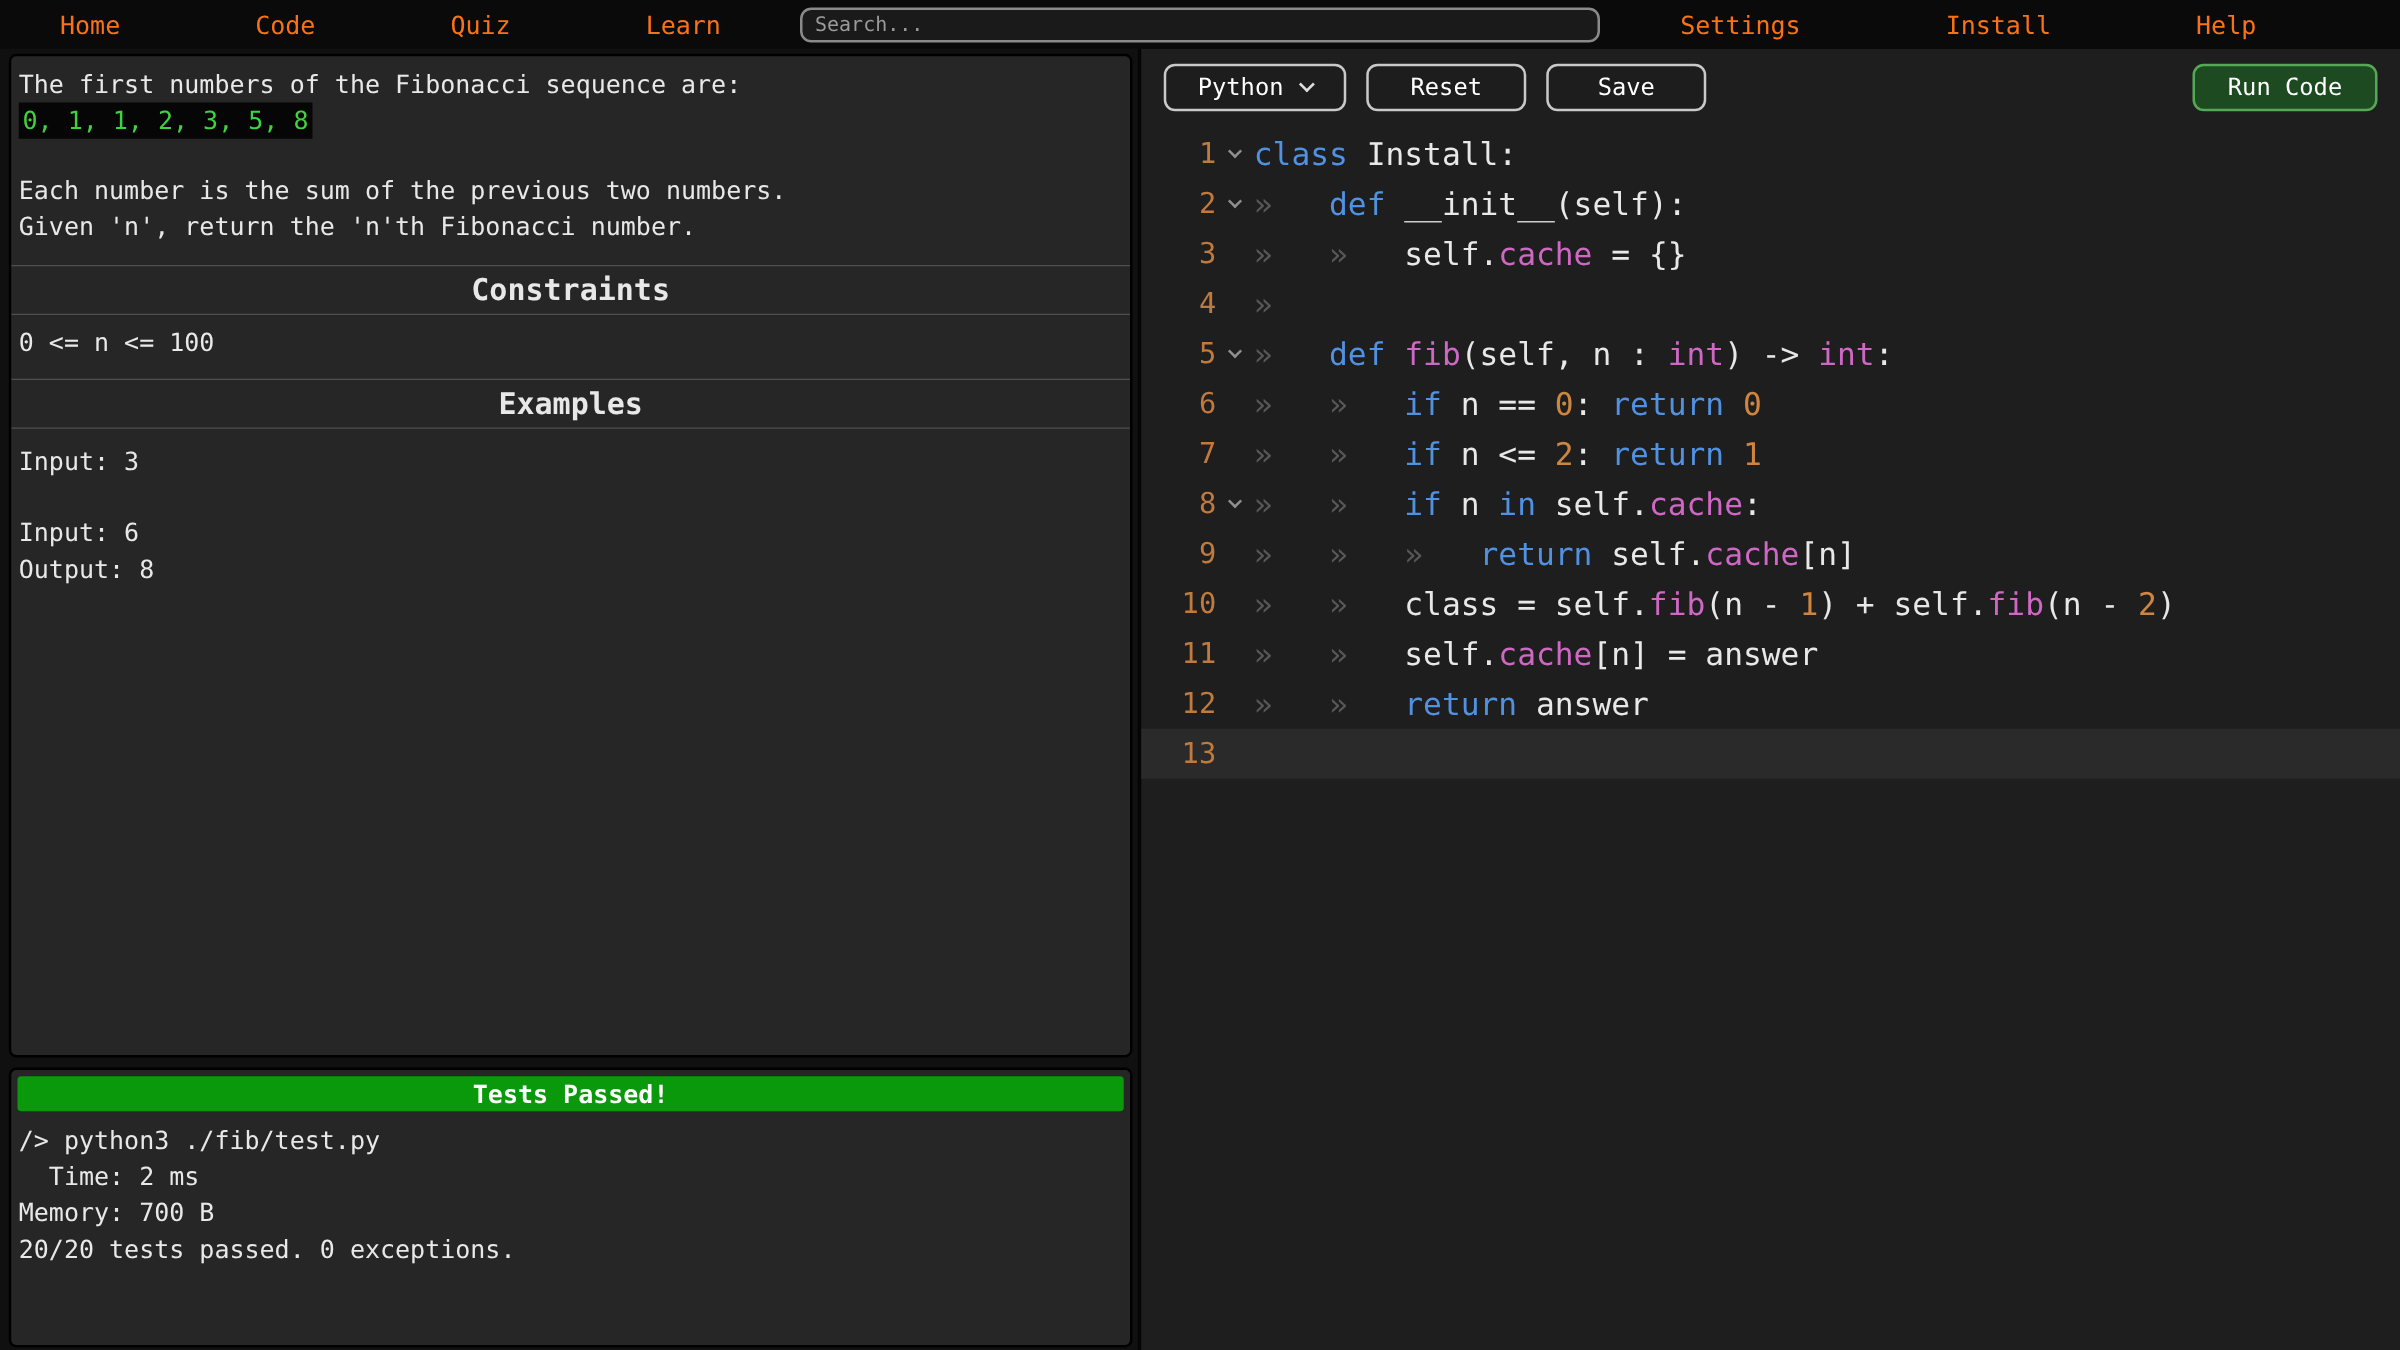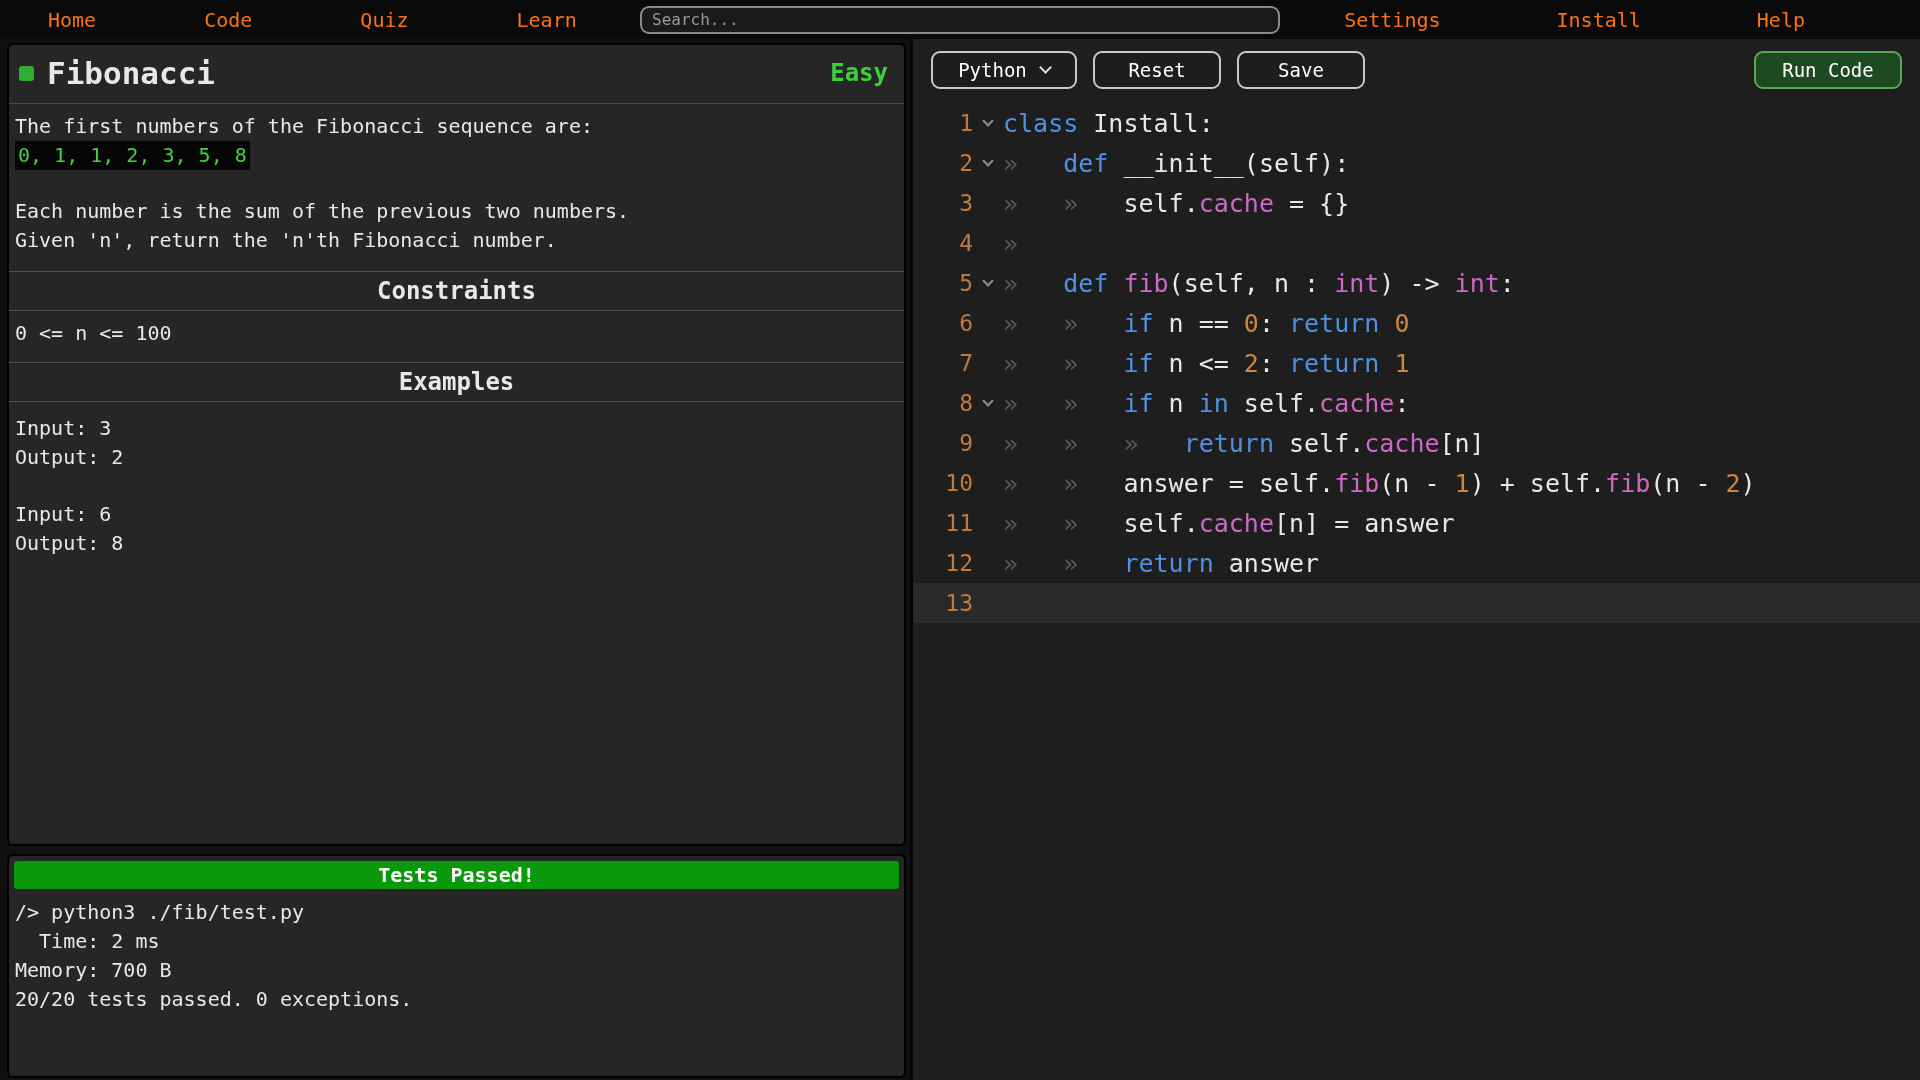--- a/index.html
+++ b/index.html
@@ -86,42 +86,36 @@
     <div class="nav-item">Install</div>
     <div class="nav-item">Help</div>
   </div>
 </nav>
 
 <div class="main">
 
   <div class="left-col">
 
     <section class="panel problem-panel">
-      <header class="prob-head">
-        <span class="sq"></span>
-        <h1 class="prob-title">Fibonacci</h1>
-        <span class="difficulty">Easy</span>
-      </header>
 
       <div class="prob-body">
         <p>The first numbers of the Fibonacci sequence are:</p>
         <p><span class="seq">0, 1, 1, 2, 3, 5, 8</span></p>
         <p class="para-gap">Each number is the sum of the previous two numbers.</p>
         <p>Given 'n', return the 'n'th Fibonacci number.</p>
       </div>
 
       <div class="section-head">Constraints</div>
       <div class="constraints-body">
         <p>0 &lt;= n &lt;= 100</p>
       </div>
 
       <div class="section-head">Examples</div>
       <div class="examples-body">
         <p>Input: 3</p>
-        <p>Output: 2</p>
         <p class="ex-gap">Input: 6</p>
         <p>Output: 8</p>
       </div>
     </section>
 
     <section class="panel tests-panel">
       <div class="banner">Tests Passed!</div>
       <div class="terminal">
         <p>/&gt; python3 ./fib/test.py</p>
         <p>  Time: 2 ms</p>
@@ -192,21 +186,21 @@
           <span class="code"><span class="tk g">»   »   </span><span class="tk k">if</span><span class="tk p"> n </span><span class="tk k">in</span><span class="tk p"> self.</span><span class="tk a">cache</span><span class="tk p">:</span></span>
         </div>
         <div class="cl">
           <span class="ln">9</span>
           <span class="fold"></span>
           <span class="code"><span class="tk g">»   »   »   </span><span class="tk k">return</span><span class="tk p"> self.</span><span class="tk a">cache</span><span class="tk p">[n]</span></span>
         </div>
         <div class="cl">
           <span class="ln">10</span>
           <span class="fold"></span>
-          <span class="code"><span class="tk g">»   »   </span><span class="tk p">answer = self.</span><span class="tk a">fib</span><span class="tk p">(n - </span><span class="tk n">1</span><span class="tk p">) + self.</span><span class="tk a">fib</span><span class="tk p">(n - </span><span class="tk n">2</span><span class="tk p">)</span></span>
+          <span class="code"><span class="tk g">»   »   </span><span class="tk p">class = self.</span><span class="tk a">fib</span><span class="tk p">(n - </span><span class="tk n">1</span><span class="tk p">) + self.</span><span class="tk a">fib</span><span class="tk p">(n - </span><span class="tk n">2</span><span class="tk p">)</span></span>
         </div>
         <div class="cl">
           <span class="ln">11</span>
           <span class="fold"></span>
           <span class="code"><span class="tk g">»   »   </span><span class="tk p">self.</span><span class="tk a">cache</span><span class="tk p">[n] = answer</span></span>
         </div>
         <div class="cl">
           <span class="ln">12</span>
           <span class="fold"></span>
           <span class="code"><span class="tk g">»   »   </span><span class="tk k">return</span><span class="tk p"> answer</span></span>

